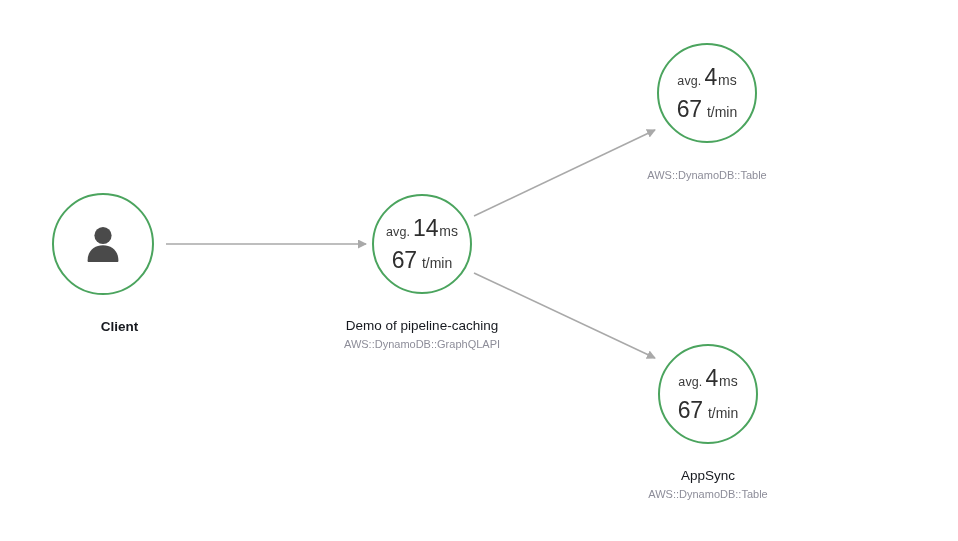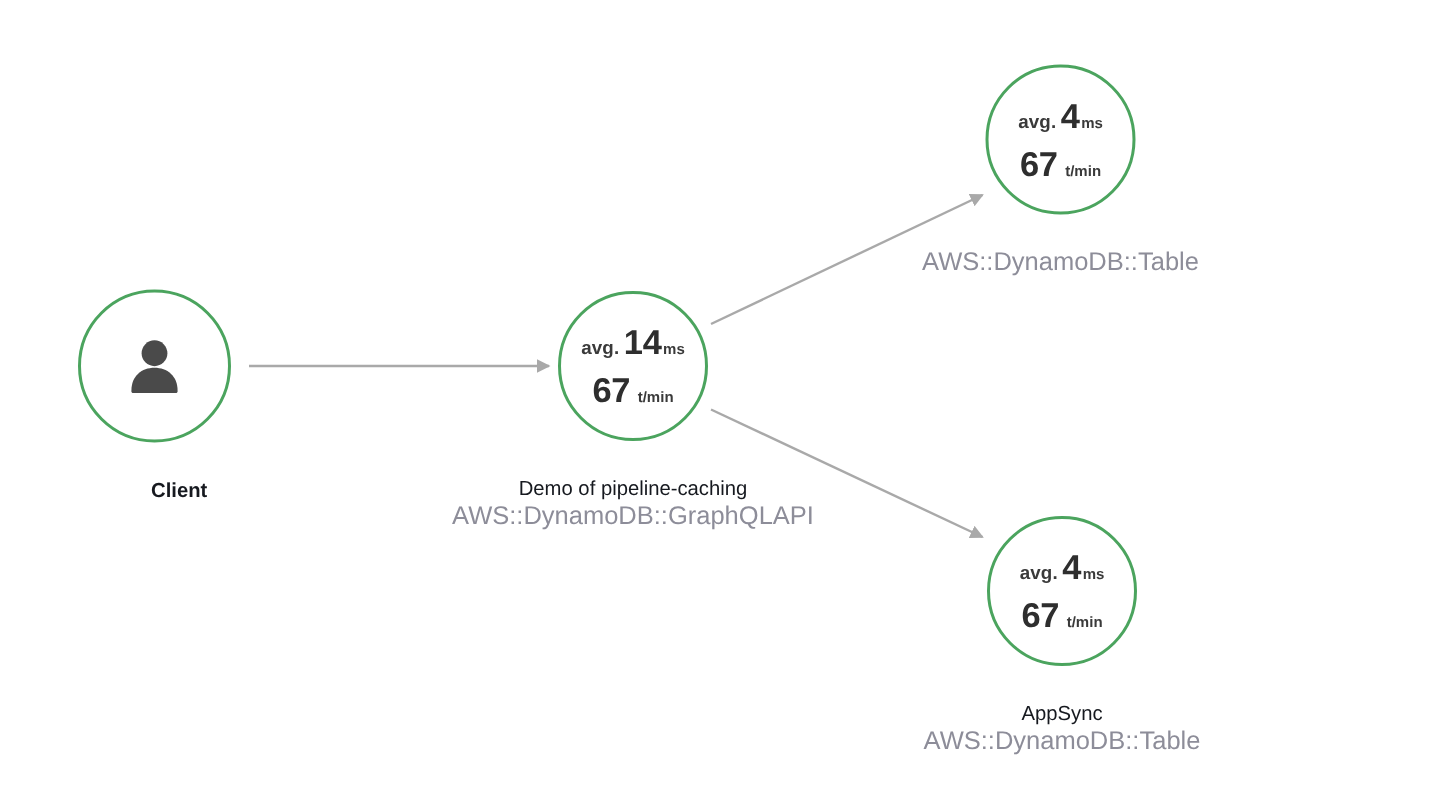--- a/index.html
+++ b/index.html
@@ -44,54 +44,53 @@
     align-items: center;
     justify-content: center;
   }
   .metric-line {
     display: flex;
     align-items: baseline;
     justify-content: center;
     white-space: nowrap;
     color: #353535;
     line-height: 1;
-    font-weight: bold;
   }
   .metric-line.latency { margin-bottom: 9px; }
   .m-prefix {
     font-size: 12.5px;
     color: #3a3a3a;
     margin-right: 3px;
     letter-spacing: 0.1px;
   }
   .m-value {
     font-size: 23px;
     color: #2e2e2e;
     letter-spacing: -0.2px;
   }
   .m-unit {
-    font-size: 10px;
+    font-size: 14px;
     color: #3a3a3a;
     margin-left: 1px;
   }
   .m-unit.spaced { margin-left: 5px; }
   .node-caption {
     position: absolute;
     text-align: center;
     white-space: nowrap;
     transform: translateX(-50%);
   }
   .node-name {
     font-size: 13.5px;
     color: #16191f;
     line-height: 18px;
   }
   .node-name.bold { font-weight: bold; margin-left: 33px; }
   .node-subtype {
-    font-size: 17px;
+    font-size: 11px;
     color: #8d8d99;
     line-height: 16px;
     margin-top: 1px;
   }
   .client-icon {
     width: 44px;
     height: 44px;
     display: block;
   }
 </style>

